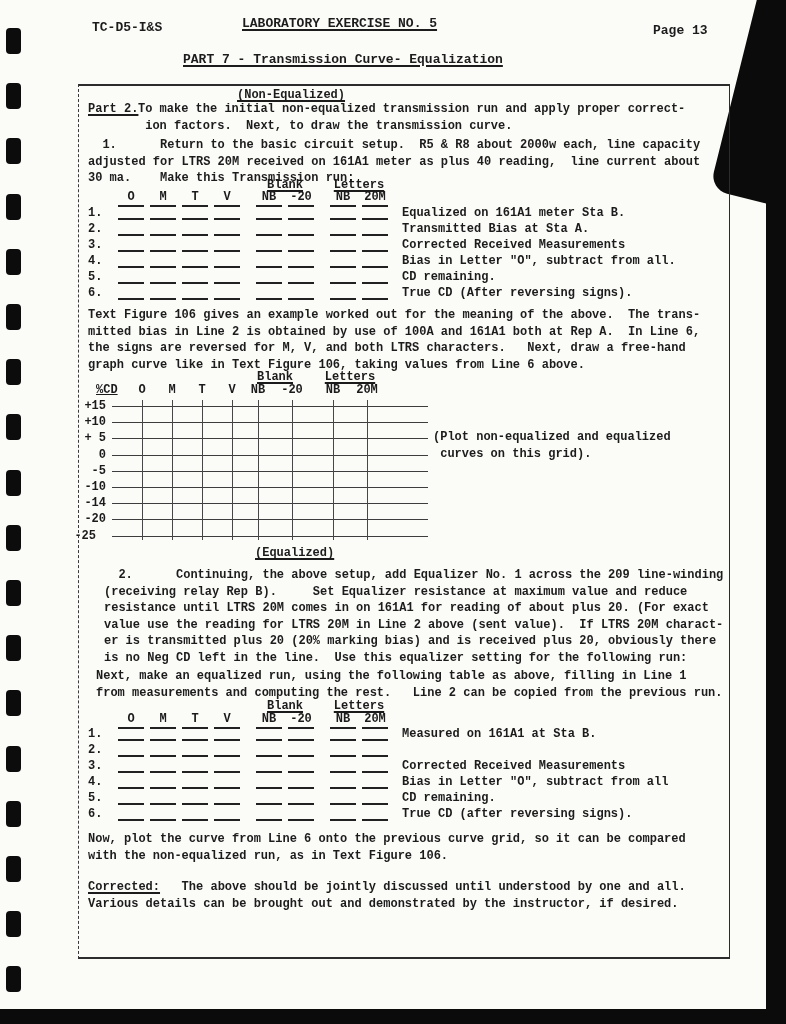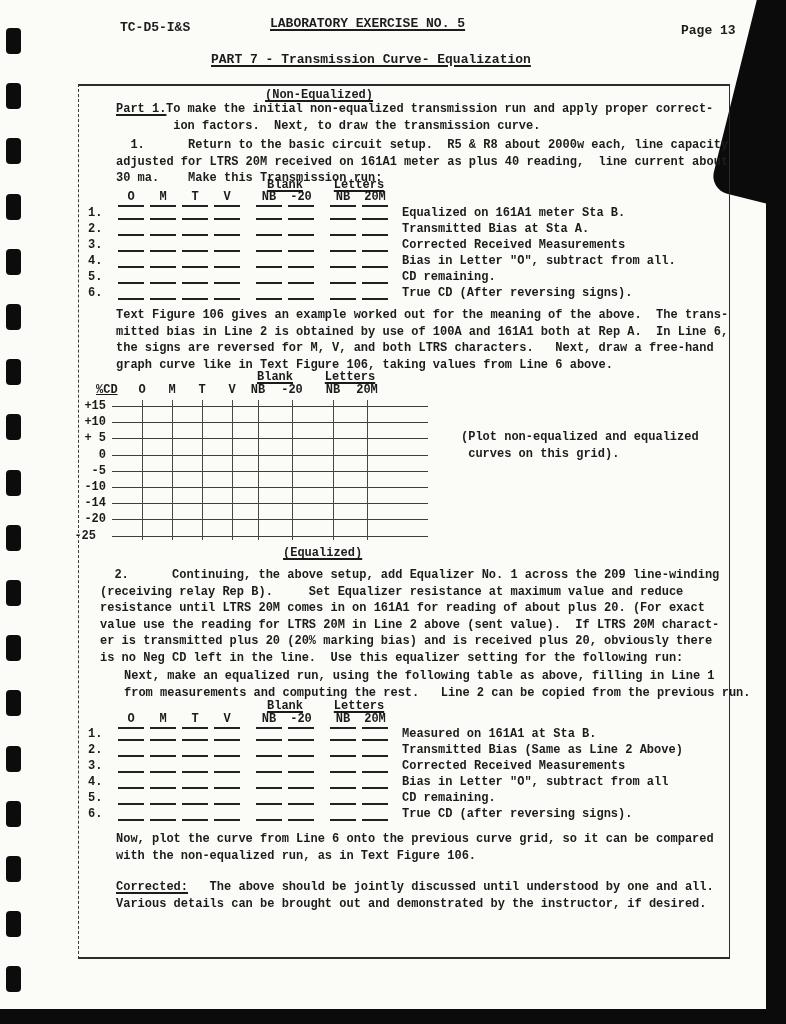--- a/index.html
+++ b/index.html
@@ -6,21 +6,20 @@
   body{
     width:786px;height:1024px;position:relative;overflow:hidden;
     background:#fbfbf8;
     font-family:"Liberation Mono","DejaVu Sans Mono",monospace;
     color:#1b1b1b;
   }
   .t{
     position:absolute;white-space:pre;
     font:bold 12px/16.5px "Liberation Mono","DejaVu Sans Mono",monospace;
     color:#1c1c1c;
-    margin-left:28px;
   }
   .hd{font:bold 13px/16px "Liberation Mono","DejaVu Sans Mono",monospace;}
   .u{text-decoration:underline;text-decoration-thickness:2px;text-underline-offset:2px;}
   
   .hole{position:absolute;left:6px;width:15px;height:26px;background:#0c0c0c;border-radius:4px;}
   .rstrip{position:absolute;left:766px;top:0;width:20px;height:1024px;background:#0b0b0b;}
   .bstrip{position:absolute;left:0;top:1009px;width:786px;height:15px;background:#0b0b0b;}
   .wedge{position:absolute;left:737px;top:-34px;width:92px;height:238px;background:#0b0b0b;
          transform:rotate(14deg);border-radius:18px;}
   
@@ -78,21 +77,21 @@
 <div class="bstrip"></div>
 
 <div class="t hd" style="left:92px;top:20px;">TC-D5-I&amp;S</div>
 <div class="t hd u" style="left:242px;top:16px;">LABORATORY EXERCISE NO. 5</div>
 <div class="t hd" style="left:653px;top:23px;">Page 13</div>
 <div class="t hd u" style="left:183px;top:52px;">PART 7 - Transmission Curve- Equalization</div>
 
 <div class="box"></div>
 
 <div class="t u" style="left:237px;top:87px;">(Non-Equalized)</div>
-<div class="t u" style="left:88px;top:101px;">Part 1.</div>
+<div class="t u" style="left:88px;top:101px;">Part 2.</div>
 <div class="t" style="left:138px;top:101px;">To make the initial non-equalized transmission run and apply proper correct-
  ion factors.  Next, to draw the transmission curve.</div>
 <div class="t" style="left:88px;top:137px;">  1.      Return to the basic circuit setup.  R5 &amp; R8 about 2000w each, line capacity
 adjusted for LTRS 20M received on 161A1 meter as plus 40 reading,  line current about
 30 ma.    Make this Transmission run:</div>
 
 <div class="gl" style="left:255px;top:179px;">Blank</div>
 <div class="gl" style="left:329px;top:179px;">Letters</div>
 <div class="cheadrow" style="top:191px;">
     <div class="cspacer"></div>
@@ -225,21 +224,21 @@
     <div class="vline" style="left: 120px;"></div>
     <div class="vline" style="left: 146px;"></div>
     <div class="vline" style="left: 180px;"></div>
     <div class="vline" style="left: 221px;"></div>
     <div class="vline" style="left: 255px;"></div>
   </div>
 <div class="t" style="left:433px;top:429px;">(Plot non-equalized and equalized
  curves on this grid).</div>
 
 <div class="t u" style="left:255px;top:545px;">(Equalized)</div>
-<div class="t" style="left:72px;top:567px;">  2.      Continuing, the above setup, add Equalizer No. 1 across the 209 line-winding
+<div class="t" style="left:104px;top:567px;">  2.      Continuing, the above setup, add Equalizer No. 1 across the 209 line-winding
 (receiving relay Rep B).     Set Equalizer resistance at maximum value and reduce
 resistance until LTRS 20M comes in on 161A1 for reading of about plus 20. (For exact
 value use the reading for LTRS 20M in Line 2 above (sent value).  If LTRS 20M charact-
 er is transmitted plus 20 (20% marking bias) and is received plus 20, obviously there
 is no Neg CD left in the line.  Use this equalizer setting for the following run:</div>
 <div class="t" style="left:96px;top:668px;">Next, make an equalized run, using the following table as above, filling in Line 1
 from measurements and computing the rest.   Line 2 can be copied from the previous run.</div>
 
 <div class="gl" style="left:255px;top:700px;">Blank</div>
 <div class="gl" style="left:329px;top:700px;">Letters</div>
@@ -270,21 +269,20 @@
     <div class="trow" style="top: 744px;">
       <div class="rnum" style="display: inline-block;">2.</div>
       <div class="cell"></div>
       <div class="cell"></div>
       <div class="cell"></div>
       <div class="cell"></div>
       <div class="cell gstart"></div>
       <div class="cell"></div>
       <div class="cell gstart"></div>
       <div class="cell"></div>
-      <div class="rlabel">Transmitted Bias (Same as Line 2 Above)</div>
     </div>
     <div class="trow" style="top: 760px;">
       <div class="rnum" style="display: inline-block;">3.</div>
       <div class="cell"></div>
       <div class="cell"></div>
       <div class="cell"></div>
       <div class="cell"></div>
       <div class="cell gstart"></div>
       <div class="cell"></div>
       <div class="cell gstart"></div>

